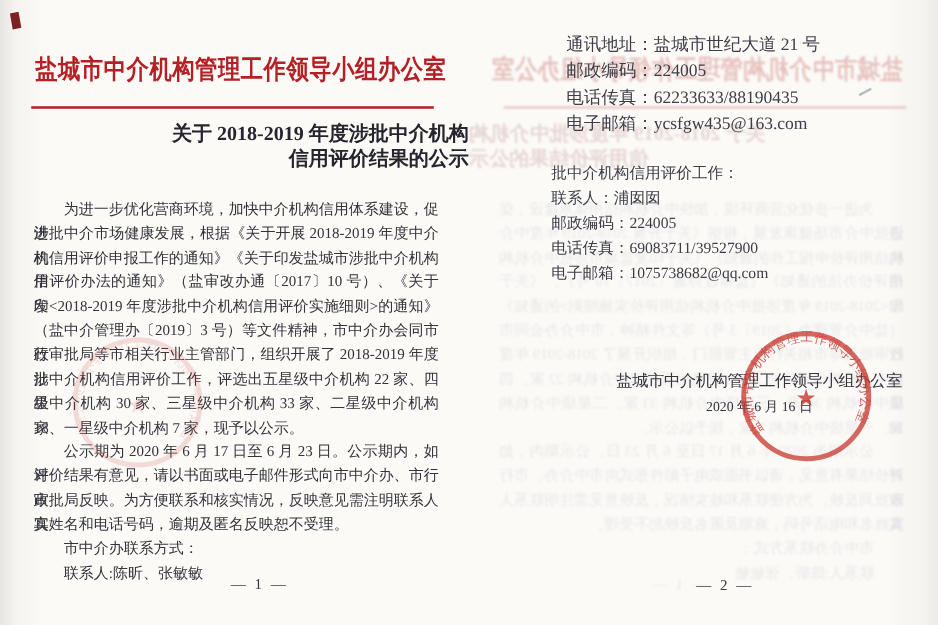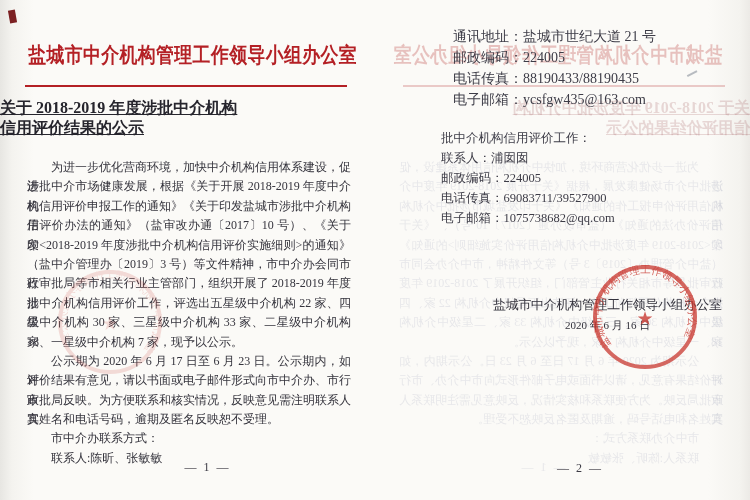--- a/index.html
+++ b/index.html
@@ -28,22 +28,22 @@
     font-size:21px;font-weight:bold;color:#b42025;
     transform:scaleX(.85);transform-origin:center;
     letter-spacing:0.5px;
   }
   .red-rule{
     position:absolute;top:85px;left:25px;width:322px;height:2px;
     background:#b42025;
   }
   .doc-title{
     position:absolute;top:98px;left:0;right:0;
-    text-align:left;font-weight:bold;
-    font-size:16px;line-height:19.5px;color:#26252d;text-decoration:underline;
+    text-align:right;font-weight:bold;
+    font-size:16px;line-height:19.5px;color:#26252d;
   }
   .body-block{position:absolute;top:158px;left:27px;width:324px;color:#34333c;}
   .bline{
     height:19.4px;line-height:19.4px;font-size:12px;
     text-align:left;overflow:visible;
   }
   .bline.just{text-align:justify;text-align-last:justify;}
   .bline.ind{text-indent:2em;}
   .page-num{
     position:absolute;top:460px;left:30px;right:-10px;
@@ -166,21 +166,21 @@
           <div class="bline ind">联系人:陈昕、张敏敏</div>
         </div>
       <div class="page-num">— 1 —</div>
     </div>
 
     <div class="pen-mark"></div>
 
     <div class="contact-block block1">
         <div class="cline">通讯地址：盐城市世纪大道 21 号</div>
         <div class="cline">邮政编码：224005</div>
-        <div class="cline">电话传真：88190433/88190435</div>
+        <div class="cline">电话传真：62233633/88190435</div>
         <div class="cline">电子邮箱：ycsfgw435@163.com</div>
       </div>
 
     <div class="contact-block block2">
         <div class="cline">批中介机构信用评价工作：</div>
         <div class="cline">联系人：浦囡囡</div>
         <div class="cline">邮政编码：224005</div>
         <div class="cline">电话传真：69083711/39527900</div>
         <div class="cline">电子邮箱：1075738682@qq.com</div>
       </div>

